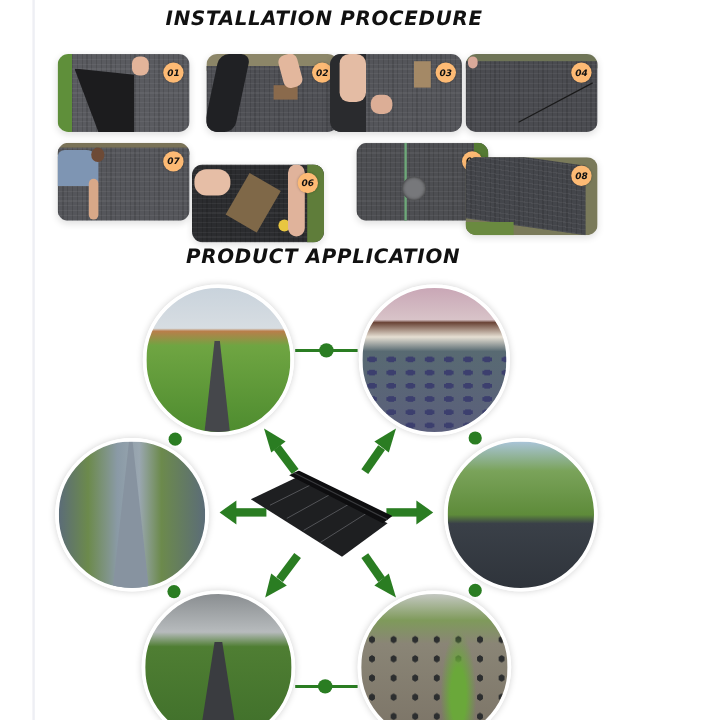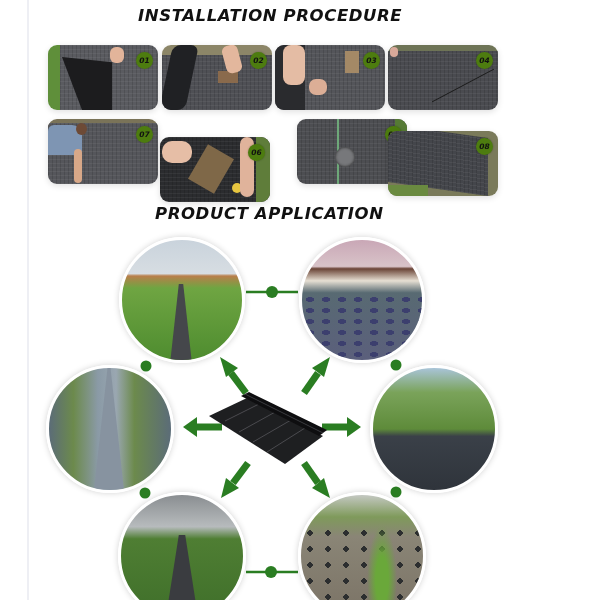--- a/index.html
+++ b/index.html
@@ -23,21 +23,21 @@
   .title-app { left: 155px; top: 204px; font-size: 16.5px; }
 
   
   .tile {
     position: absolute; width: 110px; height: 65px; border-radius: 9px;
     overflow: hidden; box-shadow: 0 2px 6px rgba(0,0,0,0.12);
   }
   .tile .badge {
     position: absolute; right: 5px; top: 7px;
     width: 17px; height: 17px; border-radius: 50%;
-    background: #4d7c0f; color: #111;
+    background: #fdba74; color: #111;
     font-family: "DejaVu Sans", sans-serif; font-weight: bold; font-style: italic;
     font-size: 7.5px; line-height: 17px; text-align: center;
     box-shadow: 0 0 2px rgba(0,0,0,0.3);
   }
   .fabric {
     background-color: #3b3c3f;
     background-image:
       repeating-linear-gradient(0deg, rgba(255,255,255,0.05) 0 1px, transparent 1px 4px),
       repeating-linear-gradient(90deg, rgba(0,0,0,0.12) 0 1px, transparent 1px 4px);
   }
@@ -62,21 +62,21 @@
 <div>
 
   <div class="tile" style="left:48px; top:45px;">
     <div class="layer" style="left:0;top:0;width:12px;height:65px;background:#5f8f3a;"></div>
     <div class="layer fabric" style="left:12px;top:0;width:98px;height:65px;background-color:#5a5b60;"></div>
     <div class="layer" style="left:14px;top:12px;width:50px;height:53px;background:#1c1c1e;clip-path:polygon(0 0,100% 10%,100% 100%,40% 100%);"></div>
     <div class="layer" style="left:62px;top:2px;width:14px;height:16px;background:#e2b49a;border-radius:6px;"></div>
     <div class="badge">01</div>
   </div>
 
-  <div class="tile" style="left:162px; top:45px;">
+  <div class="tile" style="left:172px; top:45px;">
     <div class="layer" style="left:0;top:0;width:110px;height:14px;background:#8c8668;"></div>
     <div class="layer fabric" style="left:0;top:10px;width:110px;height:55px;background-color:#4f5055;"></div>
     <div class="layer" style="left:4px;top:0;width:26px;height:65px;background:#202124;transform:skewX(-12deg);border-radius:8px;"></div>
     <div class="layer" style="left:56px;top:26px;width:20px;height:12px;background:#8a6a4c;"></div>
     <div class="layer" style="left:62px;top:0;width:16px;height:28px;background:#e3b79d;border-radius:6px;transform:rotate(-15deg);"></div>
     <div class="badge">02</div>
   </div>
 
   <div class="tile" style="left:275px; top:45px;">
     <div class="layer fabric" style="left:0;top:0;width:110px;height:65px;background-color:#54555a;"></div>

